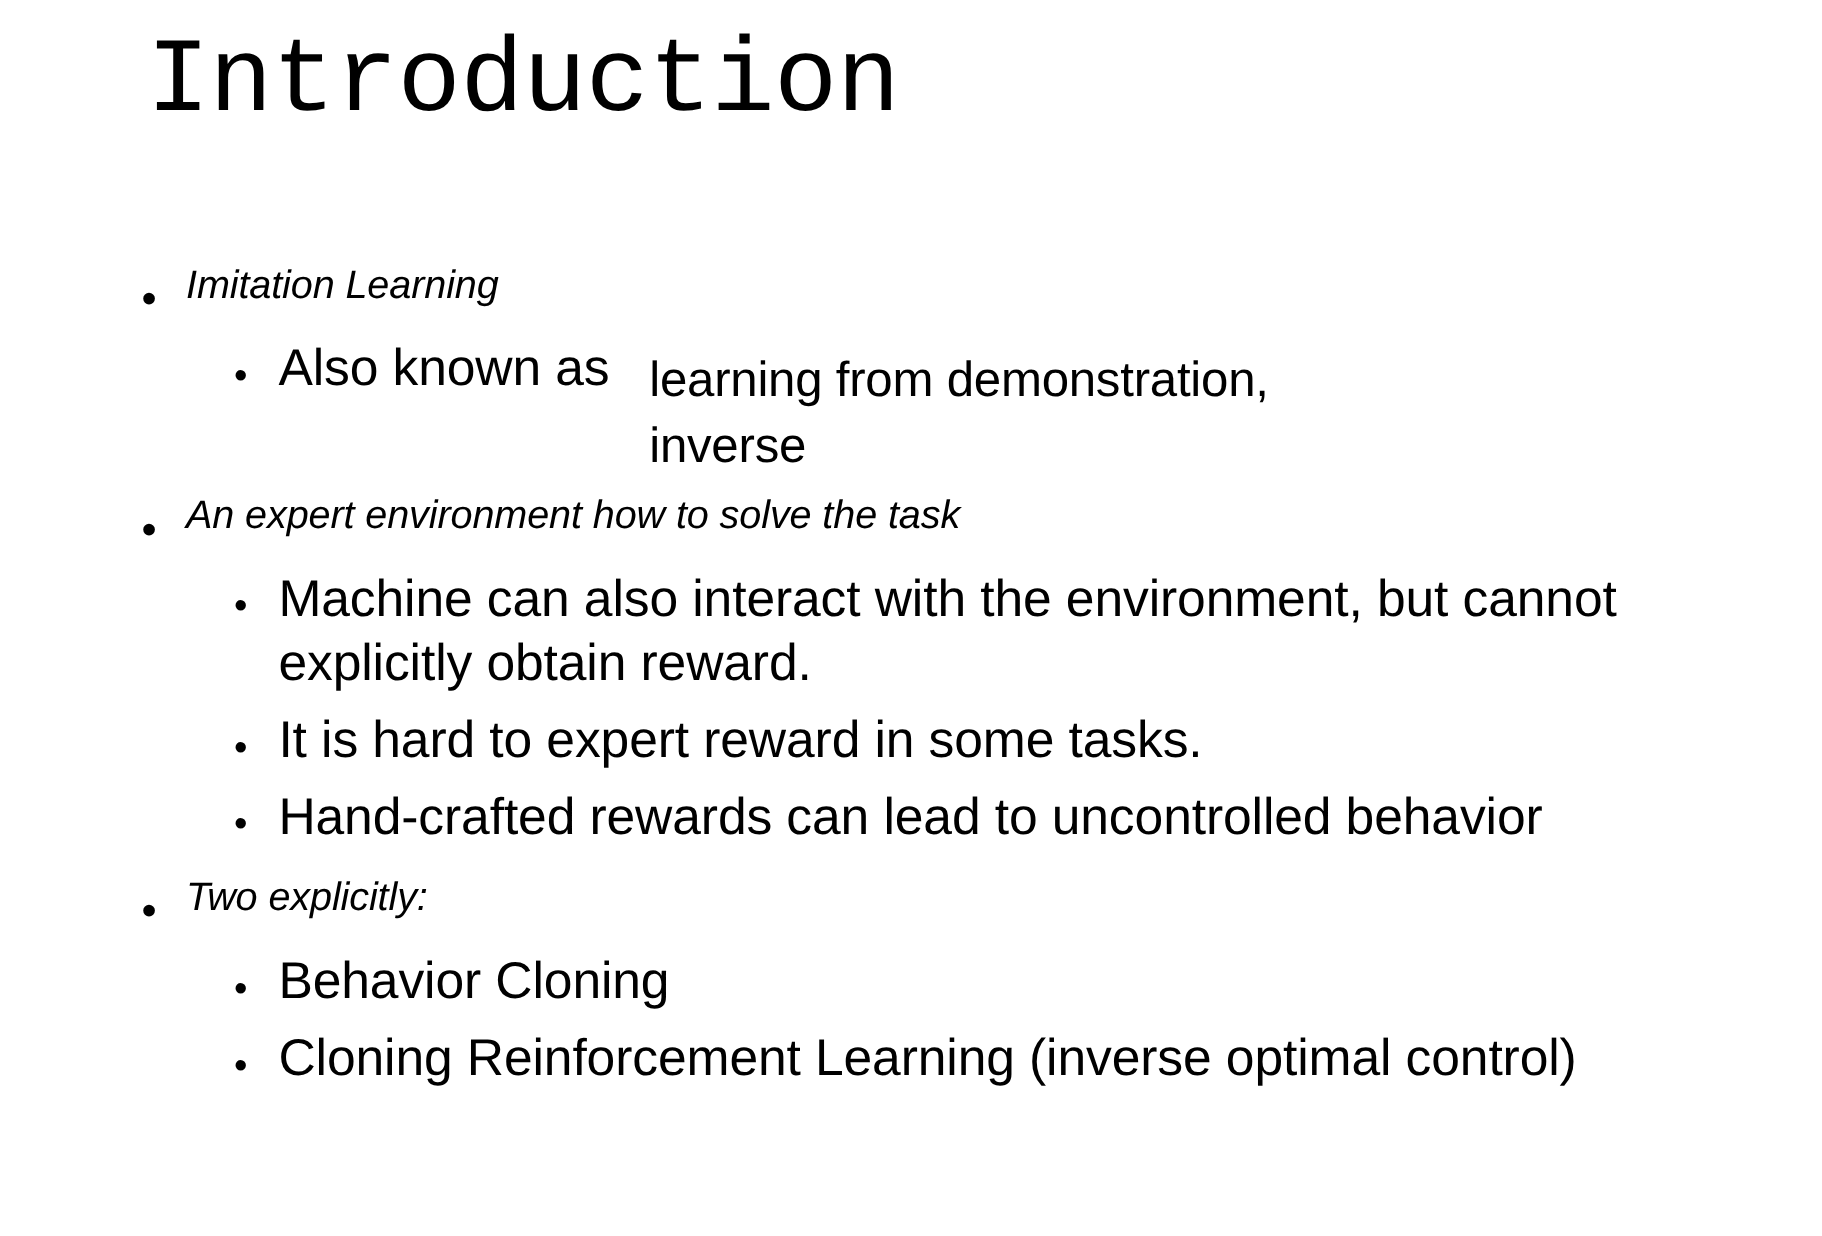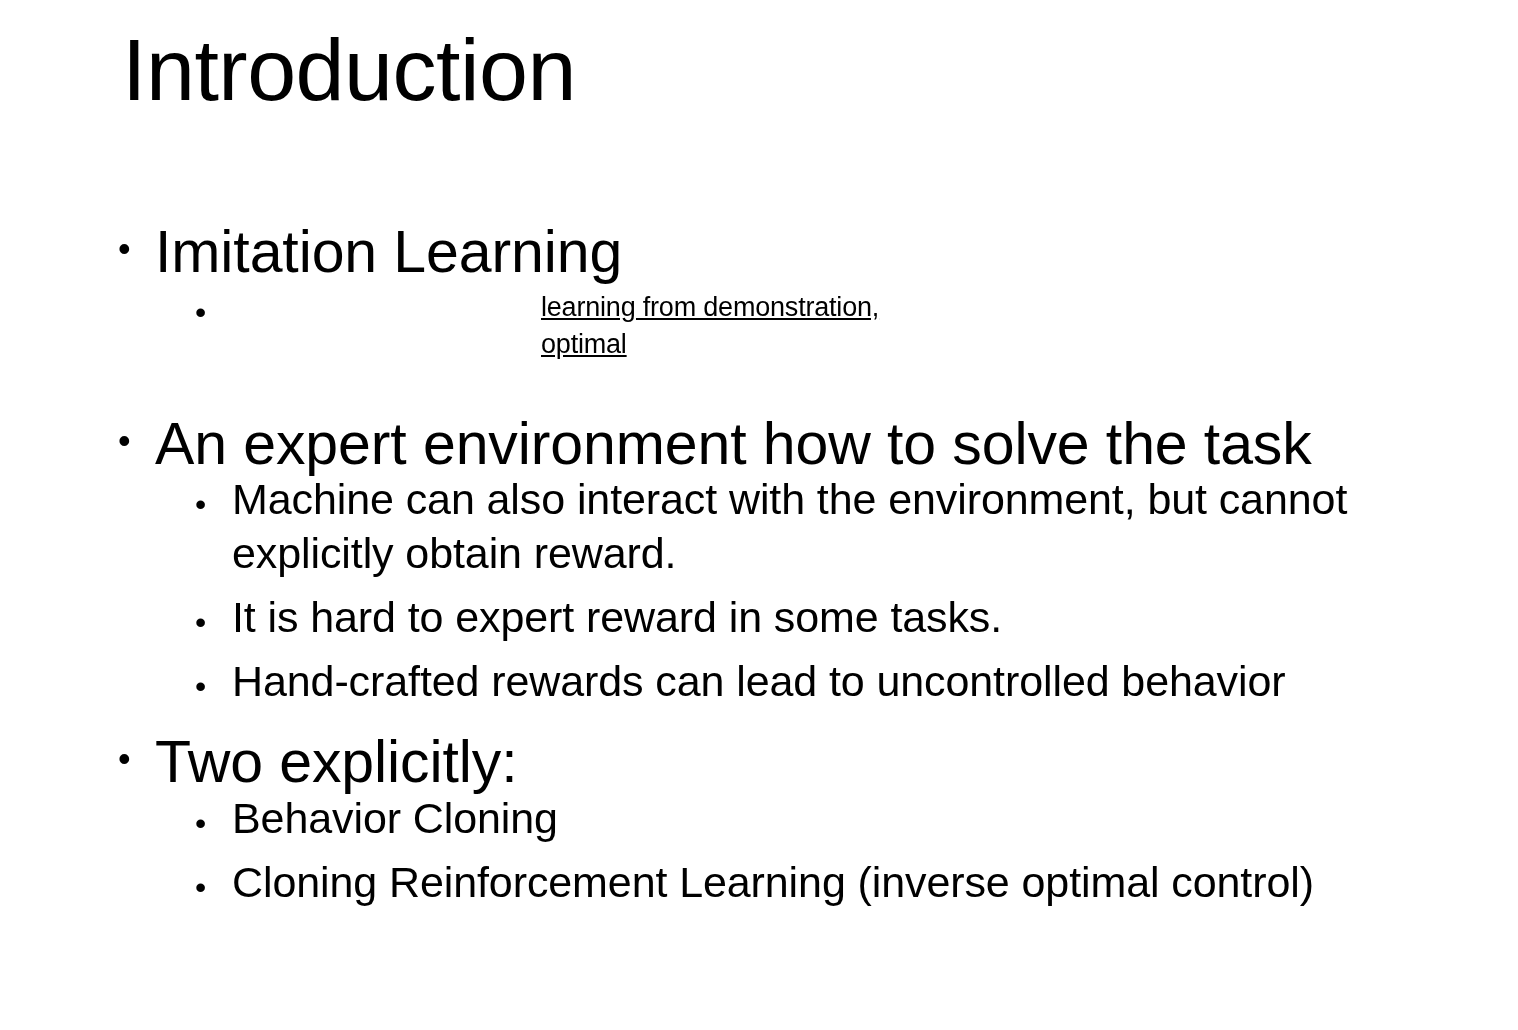--- a/index.html
+++ b/index.html
@@ -26,20 +26,21 @@
     position: absolute;
     left: 122px;
     top: 22px;
     width: 1280px;
     font-size: 88px;
     line-height: 1.08;
     font-weight: 400;
     letter-spacing: -0.5px;
     color: #000000;
     white-space: nowrap;
+    font-family: Liberation Mono, monospace;
   }
 
   
   #body {
     position: absolute;
     left: 0;
     top: 0;
     width: 1518px;
     height: 1030px;
   }
@@ -67,23 +68,24 @@
   .lvl1 {
     left: 118px;
     width: 1340px;
   }
   .lvl1 .bullet-glyph {
     width: 37px;
     font-size: 36px;
     padding-top: 14px;
   }
   .lvl1 .bullet-text {
-    font-size: 59px;
+    font-size: 33px;
     line-height: 1.22;
     letter-spacing: -0.1px;
+    font-style: italic;
   }
 
   
   .lvl2 {
     left: 195px;
     width: 1270px;
   }
   .lvl2 .bullet-glyph {
     width: 37px;
     font-size: 32px;
@@ -106,26 +108,25 @@
   #row-behavior-cloning { top: 792px; }
   #row-inverse-rl       { top: 856px; }
 
   
   
   #overlay-textbox {
     position: absolute;
     left: 541px;
     top: 290px;
     width: 640px;
-    font-size: 27px;
+    font-size: 41px;
     line-height: 1.3;
     letter-spacing: -0.2px;
     color: #000000;
     background: transparent;
-    text-decoration: underline;
   }
   #overlay-textbox .ov-line {
     display: block;
     white-space: nowrap;
   }
   #overlay-textbox .ov-line-2 {
     margin-top: 2px;
   }
 </style>
 </head>
@@ -138,21 +139,21 @@
   <div id="body">
 
     <div class="bullet-row lvl1" id="row-imitation">
       <span class="bullet-glyph">•</span>
       <span class="bullet-text">Imitation Learning</span>
     </div>
 
     <div class="bullet-row lvl2" id="row-also-known">
       <span class="bullet-glyph">•</span>
       <span class="bullet-text">
-        <br>
+        <span>Also known as</span><br>
       </span>
     </div>
 
     <div class="bullet-row lvl1" id="row-expert">
       <span class="bullet-glyph">•</span>
       <span class="bullet-text">An expert environment how to solve the task</span>
     </div>
 
     <div class="bullet-row lvl2" id="row-machine">
       <span class="bullet-glyph">•</span>
@@ -181,16 +182,16 @@
 
     <div class="bullet-row lvl2" id="row-inverse-rl">
       <span class="bullet-glyph">•</span>
       <span class="bullet-text">Cloning Reinforcement Learning (inverse optimal control)</span>
     </div>
 
   </div>
 
   <div id="overlay-textbox">
     <span class="ov-line ov-line-1">learning from demonstration,</span>
-    <span class="ov-line ov-line-2">optimal</span>
+    <span class="ov-line ov-line-2">inverse</span>
   </div>
 
 </div>
 
 </body></html>

